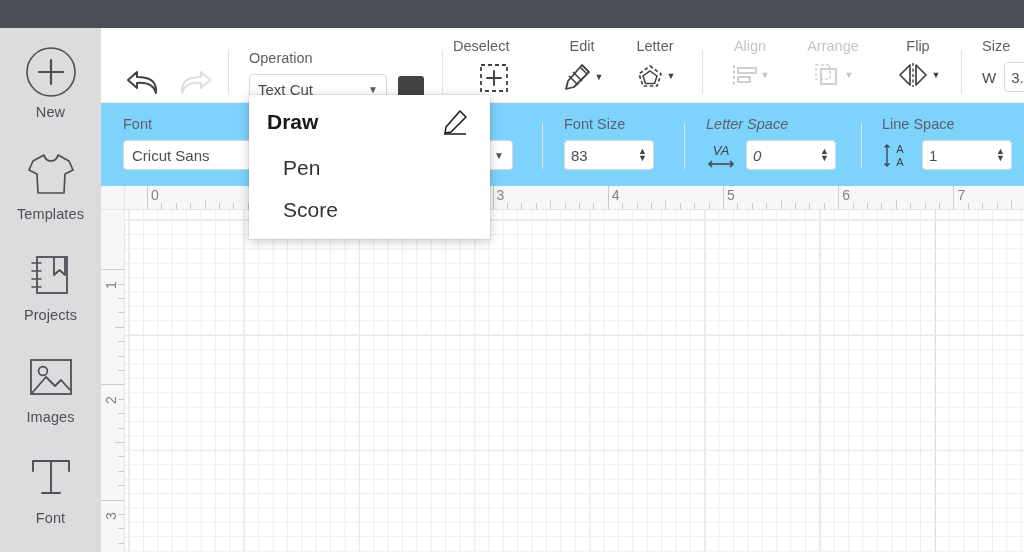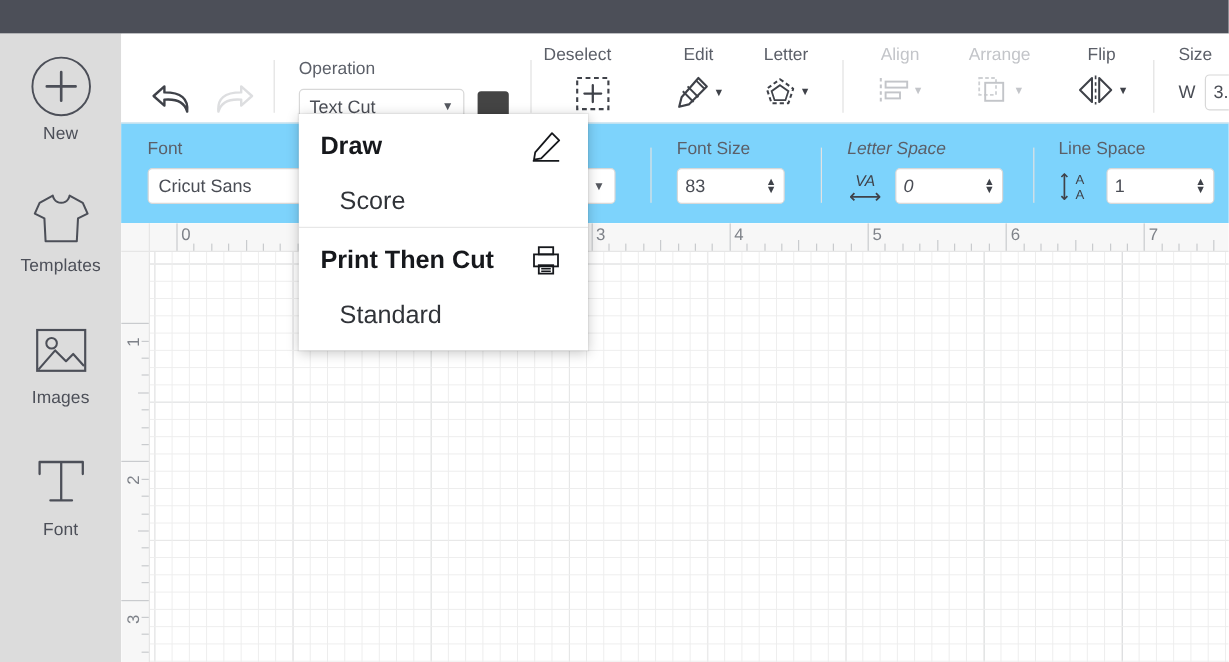--- a/index.html
+++ b/index.html
@@ -186,20 +186,30 @@
     <div class="side-item">
       <div class="side-ico">
         <svg width="52" height="46" viewBox="0 0 52 46">
           <path d="M19 4 L8 10 L4 19 L12 23 L13 42 L39 42 L40 23 L48 19 L44 10 L33 4
                    C33 4 32 10 26 10 C20 10 19 4 19 4 Z" fill="none" stroke="#4c4f58" stroke-width="1.7" stroke-linejoin="round"></path>
         </svg>
       </div>
       <div class="side-label">Templates</div>
     </div>
 
+    <div class="side-item">
+      <div class="side-ico">
+        <svg width="48" height="48" viewBox="0 0 48 48">
+          <rect x="10" y="6" width="30" height="36" fill="none" stroke="#4c4f58" stroke-width="1.8"></rect>
+          <path d="M5 12 H14 M5 20 H14 M5 28 H14 M5 36 H14" stroke="#4c4f58" stroke-width="1.6" stroke-linecap="round"></path>
+          <path d="M27 6 V24 L32.5 19 L38 24 V6" fill="none" stroke="#4c4f58" stroke-width="1.8" stroke-linejoin="round"></path>
+        </svg>
+      </div>
+      <div class="side-label">Projects</div>
+    </div>
 
     <div class="side-item">
       <div class="side-ico">
         <svg width="48" height="42" viewBox="0 0 48 42">
           <rect x="4" y="4" width="40" height="34" fill="none" stroke="#4c4f58" stroke-width="1.8"></rect>
           <circle cx="16" cy="15" r="4.4" fill="none" stroke="#4c4f58" stroke-width="1.7"></circle>
           <path d="M5 37 L19 21 L28 30 L34 24 L43 34" fill="none" stroke="#4c4f58" stroke-width="1.8" stroke-linejoin="round"></path>
         </svg>
       </div>
       <div class="side-label">Images</div>
@@ -504,34 +514,21 @@
         <div class="menu-head menu-pad-top">
           <span>Draw</span>
           <span class="mh-ico">
             <svg width="26" height="26" viewBox="0 0 26 26">
               <path d="M18 2 L24 8 L9 23 L3 24 L4 18 Z" fill="none" stroke="#16181c" stroke-width="1.5" stroke-linejoin="round"></path>
               <path d="M2 25 H24" stroke="#16181c" stroke-width="1.5"></path>
             </svg>
           </span>
         </div>
         <div class="menu-opt">
+          <span>Pen</span>
+        </div>
+        <div class="menu-opt">
           <span>Score</span>
         </div>
       </div>
-      <div class="menu-section">
-        <div class="menu-head menu-pad-top">
-          <span>Print Then Cut</span>
-          <span class="mh-ico">
-            <svg width="26" height="26" viewBox="0 0 26 26">
-              <rect x="7" y="2" width="12" height="6" fill="none" stroke="#16181c" stroke-width="1.5"></rect>
-              <rect x="3" y="8" width="20" height="10" fill="none" stroke="#16181c" stroke-width="1.5"></rect>
-              <rect x="7" y="17" width="12" height="7" fill="none" stroke="#16181c" stroke-width="1.5"></rect>
-              <path d="M9 20 H17 M9 22 H17" stroke="#16181c" stroke-width="1.2"></path>
-            </svg>
-          </span>
-        </div>
-        <div class="menu-opt">
-          <span>Standard</span>
-        </div>
-      </div>
     </div>
 
 </div>
 
 </body></html>

